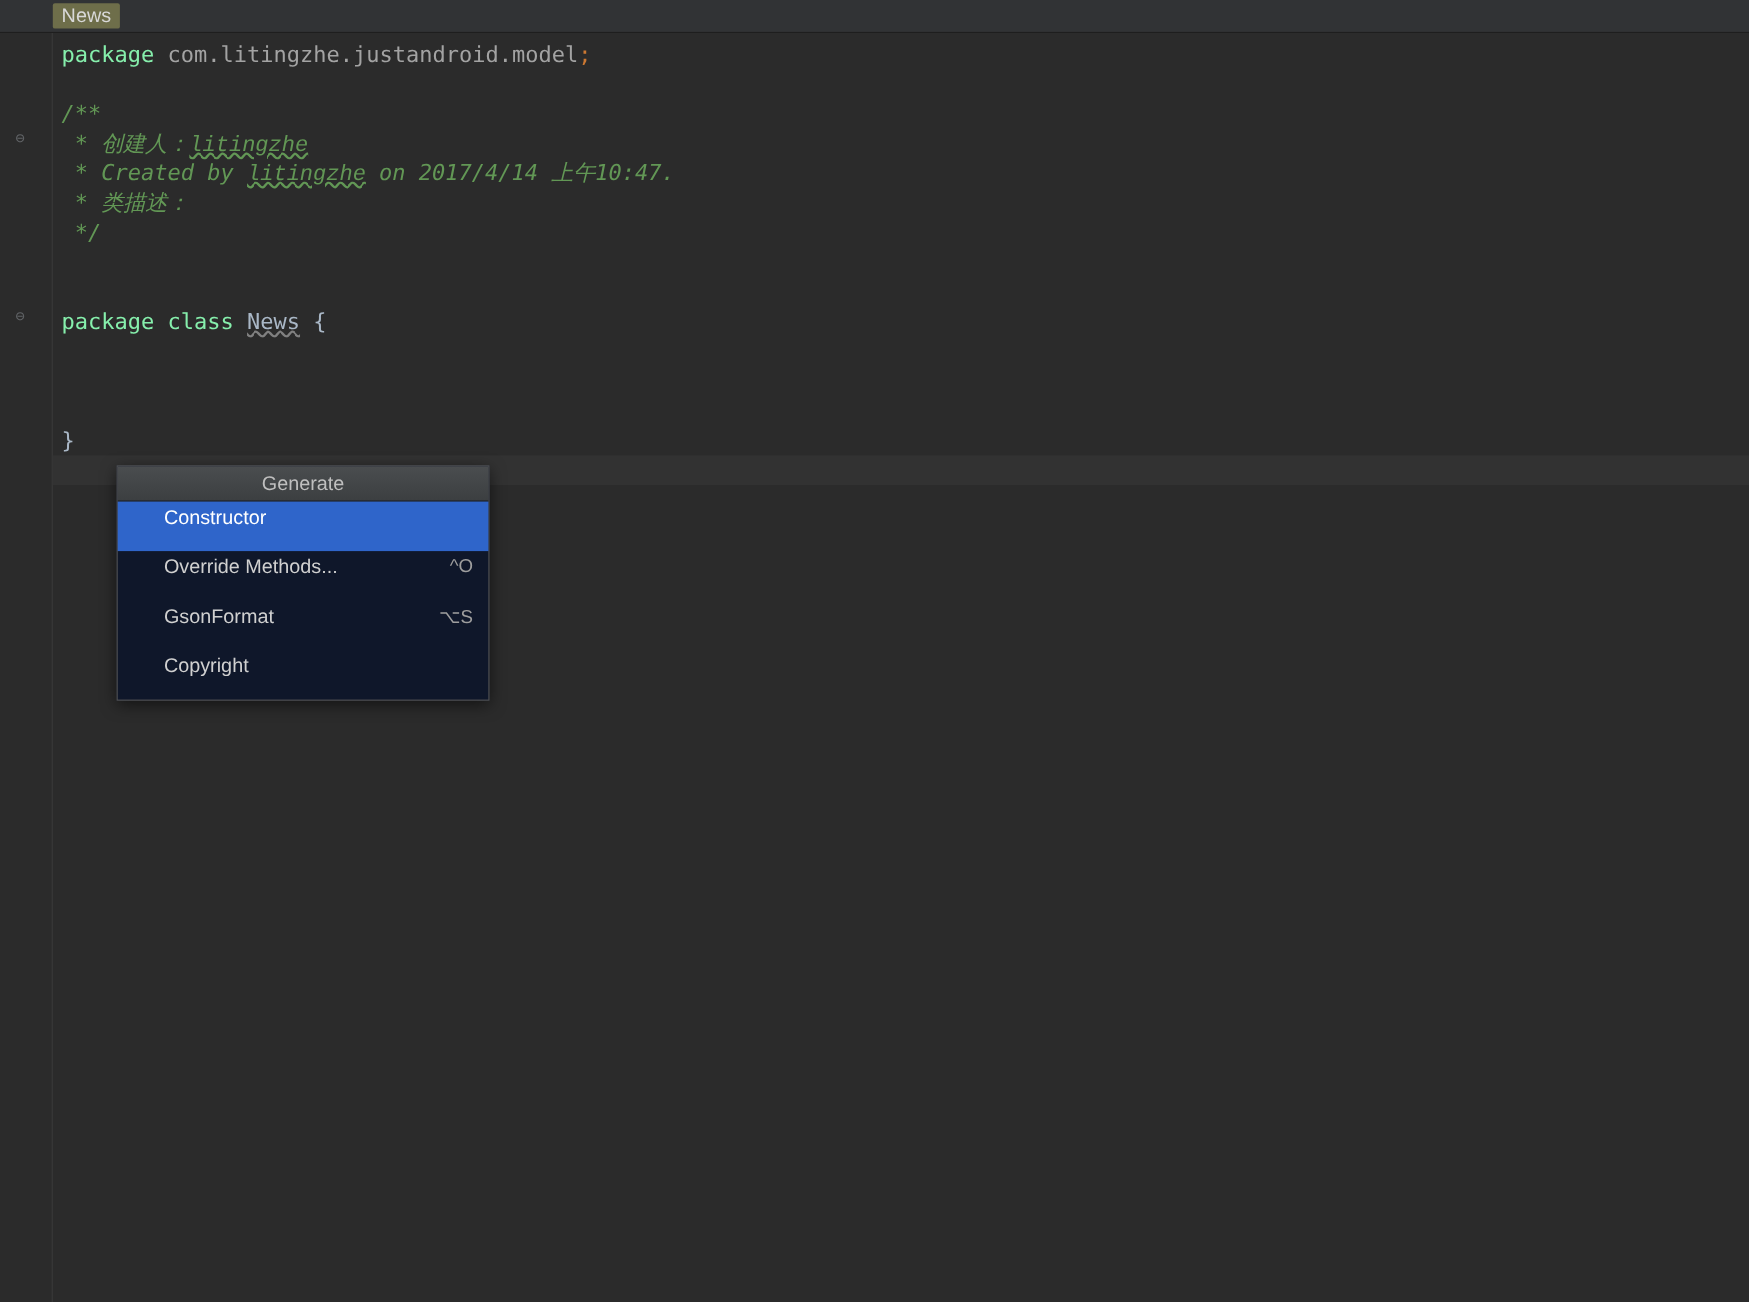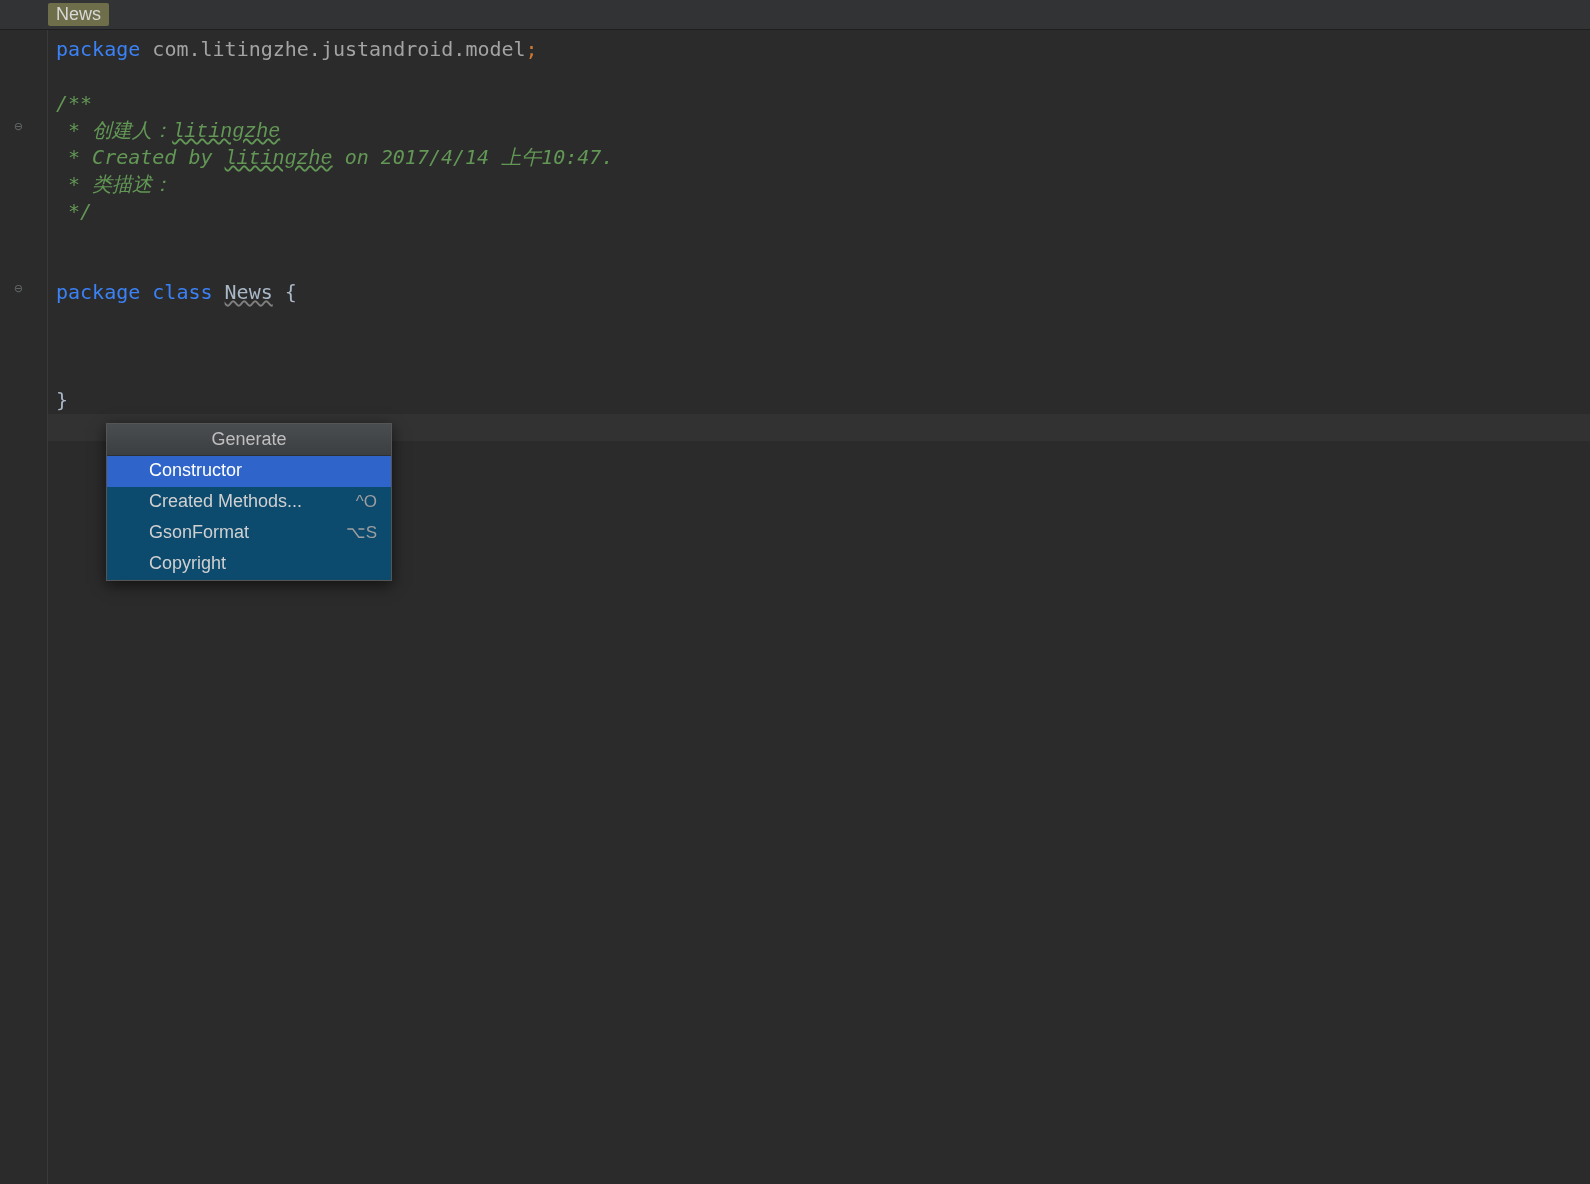--- a/index.html
+++ b/index.html
@@ -46,62 +46,62 @@
     font-size:14px;
     color:#606366;
   }
   .code {
     flex:1;
     padding:6px 0 0 8px;
     line-height:27px;
     position:relative;
   }
   .code-line { white-space:pre; height:27px; }
-  .kw { color:#3b82f6; }
+  .kw { color:#86efac; }
   .pkg { color:#a3a3a3; }
   .comment { color:#629755; font-style:italic; }
   .underline { text-decoration:underline; text-decoration-style:wavy; text-decoration-color:#629755;font-family:Liberation Mono, monospace; }
   .class-name { color:#a9b7c6; text-decoration:underline; text-decoration-style:wavy; text-decoration-color:#808080; }
   .brace { color:#a9b7c6; }
   .semi { color:#cc7832; }
   .caret-line {
     position:absolute;
     left:0; right:0;
     height:27px;
     background:#323232;
     top:calc(6px + 27px*14);
     z-index:0;
   }
   .code-inner { position:relative; z-index:1; }
 
   .popup {
     position:absolute;
     left:106px;
     top:423px;
-    width:286px;
-    background:#0c4a6e;
+    width:339px;
+    background:#0f172a;
     border:1px solid #555;
     box-shadow:0 4px 14px rgba(0,0,0,0.6);
     font-family:-apple-system,"Helvetica Neue",Arial,sans-serif;
     font-size:18px;
     color:#d0d0d0;
     z-index:10;
   }
   .popup-title {
     text-align:center;
     padding:5px 0;
     background:linear-gradient(#4a4d4f,#3c3f41);
     border-bottom:1px solid #2d2f30;
     color:#bfbfbf;
   }
   .popup-item {
     display:flex;
     justify-content:space-between;
-    align-items:flex-end;
-    padding:4px 14px 6px 42px;
+    align-items:flex-start;
+    padding:4px 14px 20px 42px;
     cursor:default;
   }
   .popup-item.selected {
     background:#2f65ca;
     color:#ffffff;
   }
   .popup-shortcut {
     color:#9e9e9e;
     font-size:17px;
   }
@@ -140,21 +140,21 @@
   </div>
 </div>
 
 <div class="popup">
   <div class="popup-title">Generate</div>
   <div class="popup-item selected">
     <span>Constructor</span>
     <span class="popup-shortcut"></span>
   </div>
   <div class="popup-item">
-    <span>Created Methods...</span>
+    <span>Override Methods...</span>
     <span class="popup-shortcut">^O</span>
   </div>
   <div class="popup-item">
     <span>GsonFormat</span>
     <span class="popup-shortcut">⌥S</span>
   </div>
   <div class="popup-item">
     <span>Copyright</span>
     <span class="popup-shortcut"></span>
   </div>

